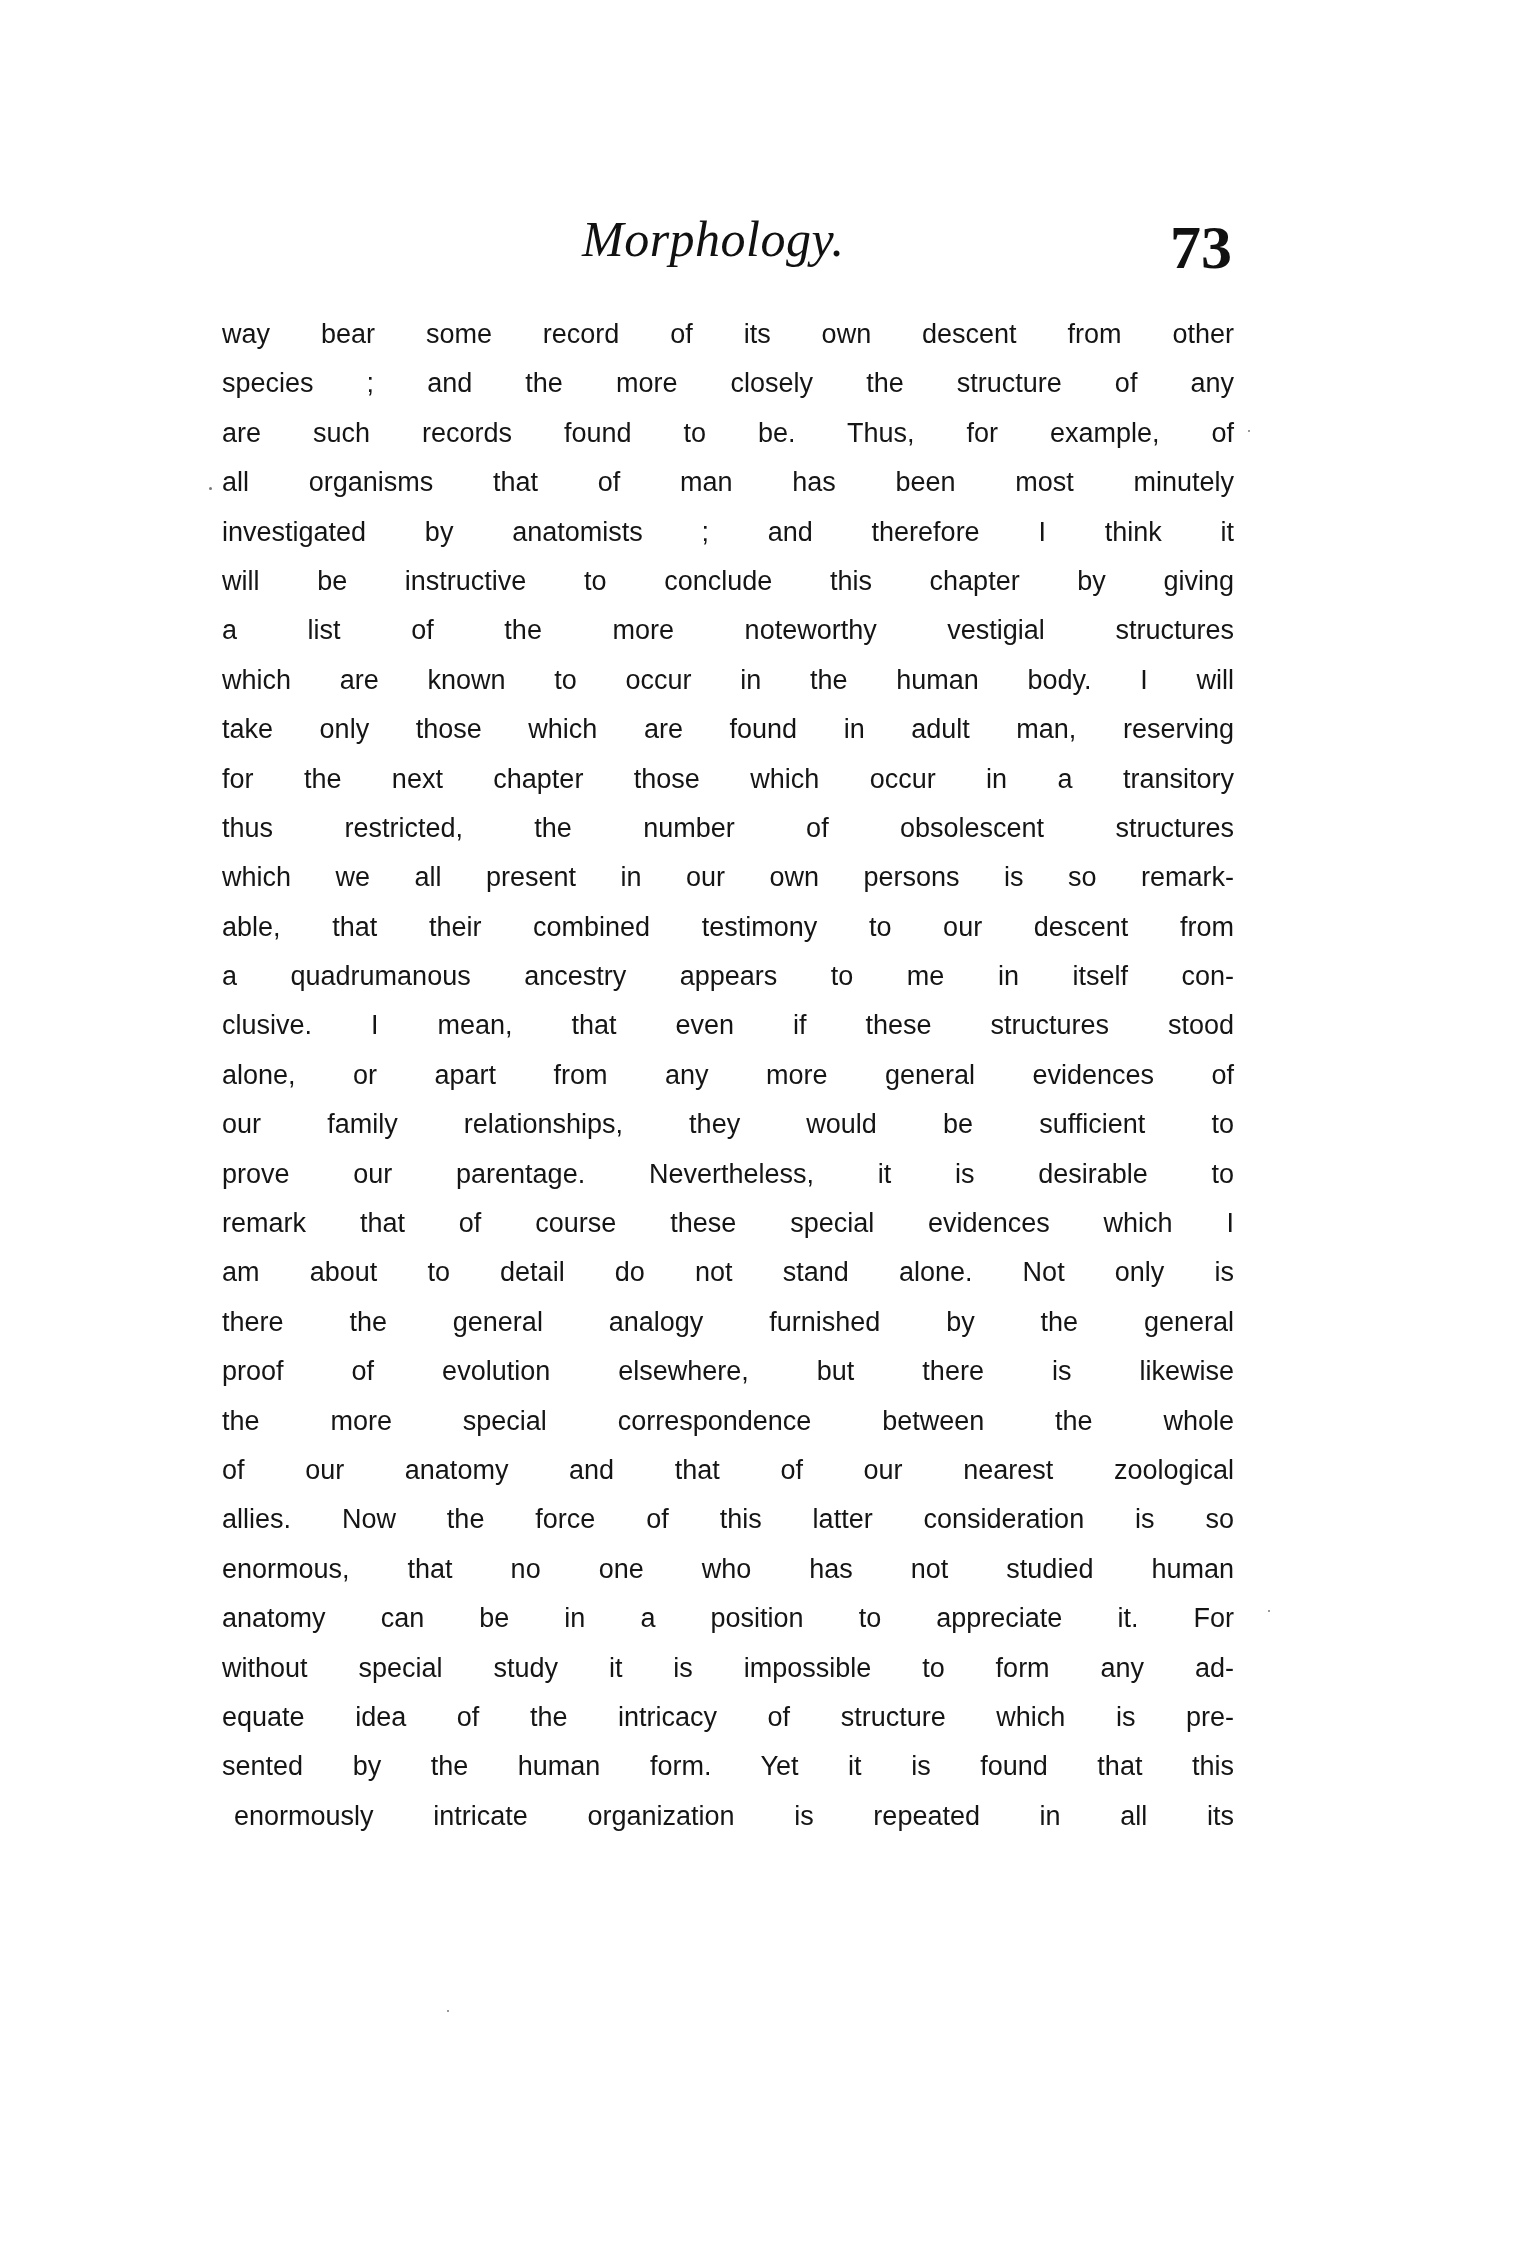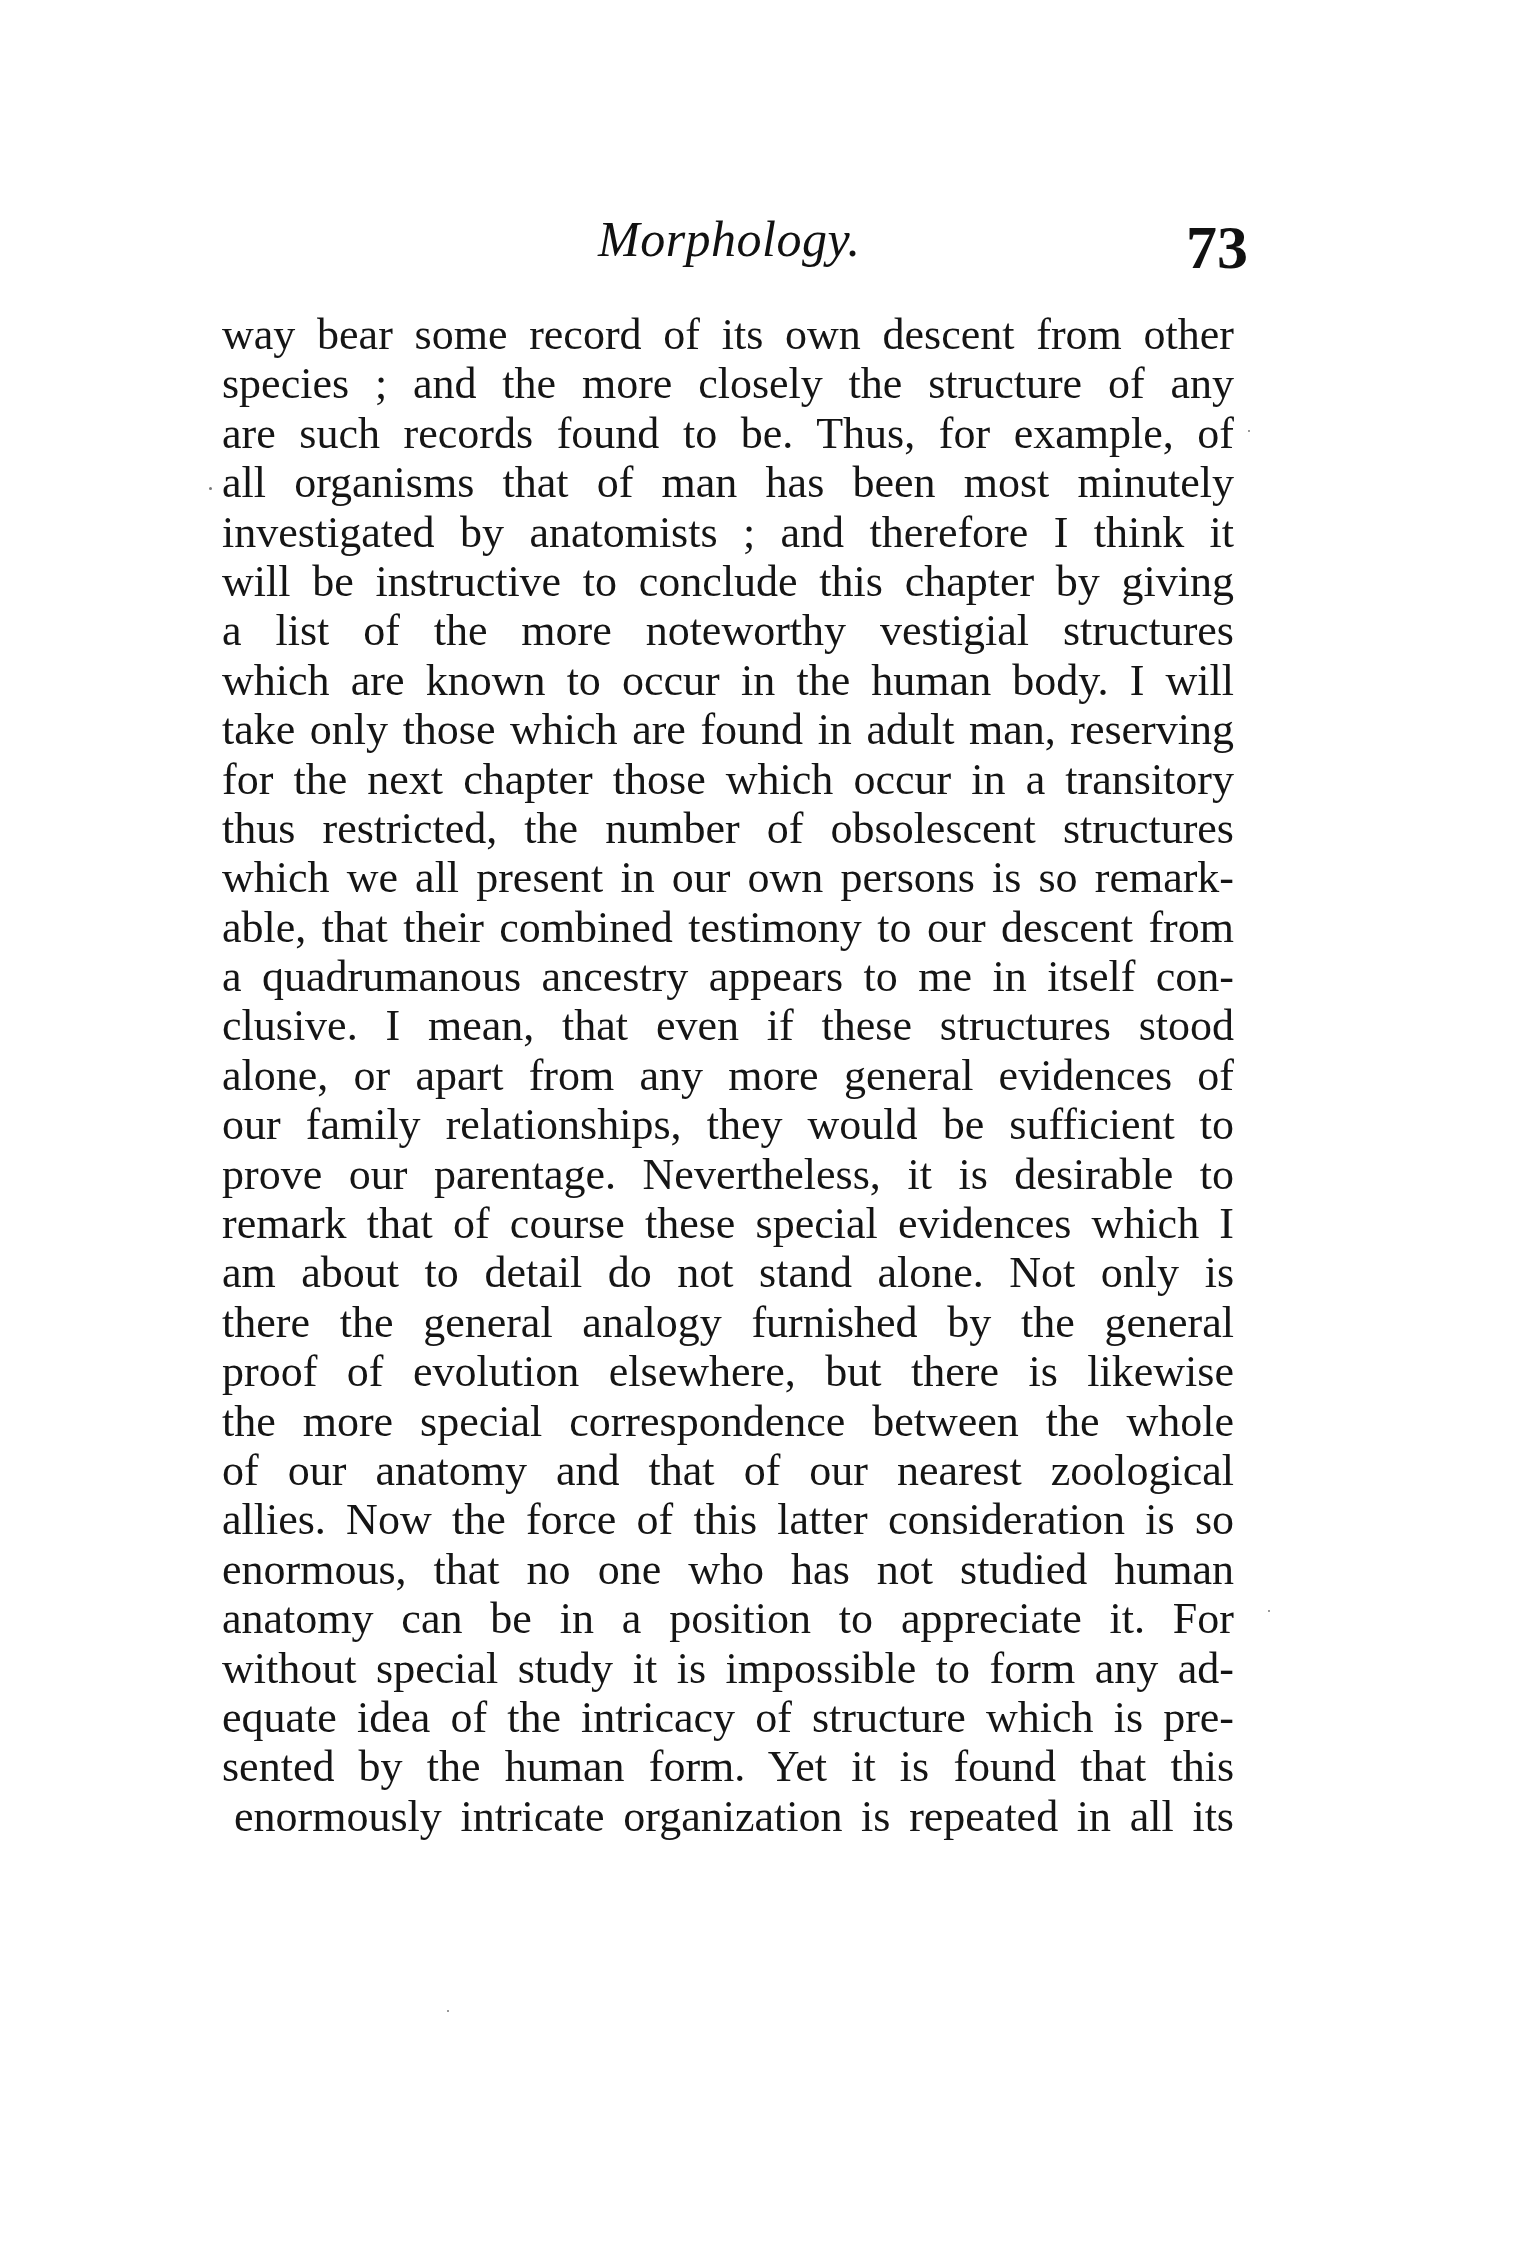--- a/index.html
+++ b/index.html
@@ -1,33 +1,33 @@
 <!DOCTYPE html>
 <html><head>
 <meta charset="utf-8">
 <style>
   html, body { margin: 0; padding: 0; background: #ffffff; }
   body { width: 1530px; height: 2268px; position: relative; overflow: hidden; }
   .page { position: absolute; left: 0; top: 0; width: 1530px; height: 2268px; background: #ffffff; }
   .running-head {
-    position: absolute; left: 238px; top: 210px; width: 1010px; height: 70px; text-align: right;
+    position: absolute; left: 222px; top: 210px; width: 1010px; height: 70px; text-align: right;
   }
   .head-title {
     position: absolute; left: 360px; top: 0;
     font-family: "Liberation Serif", serif; font-style: italic;
     font-size: 50px; color: #111; letter-spacing: 0.5px;
   }
   .page-number {
     position: absolute; right: 0; top: 2px;
     font-family: "Liberation Serif", serif;
     font-size: 62px; color: #111; font-weight: bold;
   }
   .body-text {
     position: absolute; left: 222px; top: 310px; width: 1012px;
-    font-family: Liberation Serif, serif; font-size: 44px; color: #151515;
+    font-family: Liberation Sans, sans-serif; font-size: 27px; color: #151515;
   }
   .line {
     height: 49.4px; line-height: 49.4px; white-space: nowrap;
     text-align: justify; text-align-last: justify;
   }
   .line.last { text-align-last: justify; margin-left: 12px; }
   .speck { position: absolute; background: #777; border-radius: 50%; }
 </style>
 </head>
 <body>

